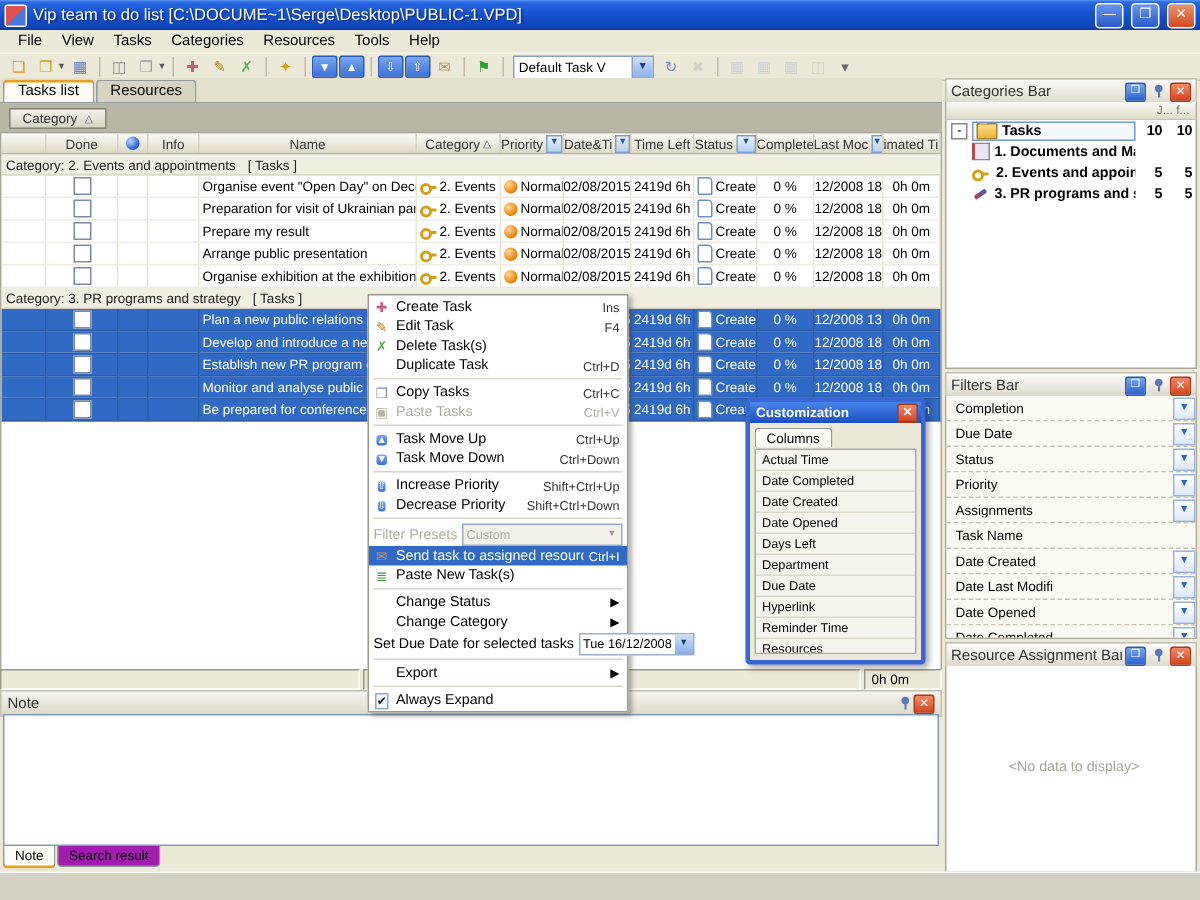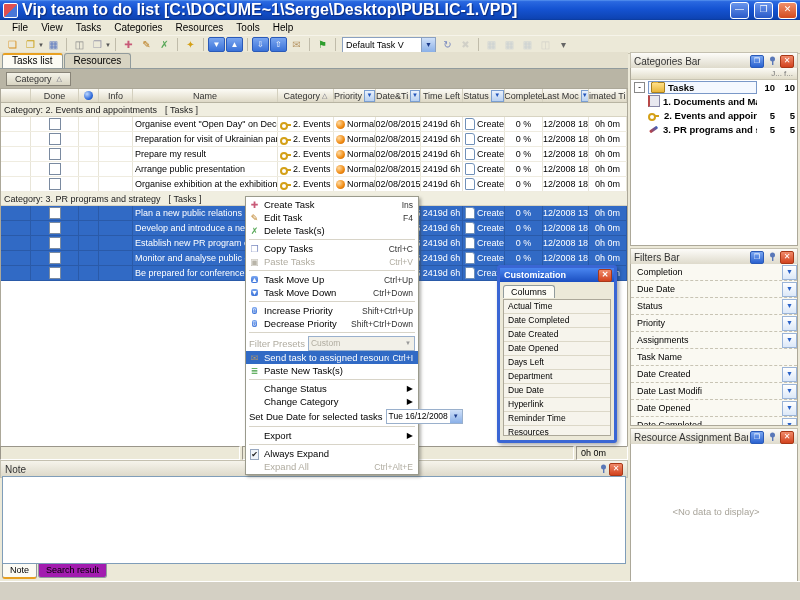--- a/index.html
+++ b/index.html
@@ -1,21 +1,21 @@
 <!DOCTYPE html>
 <html><head>
 <meta charset="utf-8">
 <style>
   html,body{margin:0;padding:0}
   body{width:800px;height:600px;position:relative;overflow:hidden;
        font-family:"Liberation Sans",sans-serif;background:#ece9d8;font-size:10px;color:#000}
   
   #titlebar{height:20px;background:linear-gradient(180deg,#5a96f0 0%,#2a68e0 8%,#1553d2 45%,#0e44b4 92%,#0a3a9c 100%);
     display:flex;align-items:center;padding:0 3px;gap:4px}
-  #titlebar .ttl{color:#fff;font-weight:bold;font-size:16px;flex:1;white-space:nowrap;overflow:hidden;text-shadow:1px 1px 1px #0a2a7a}
+  #titlebar .ttl{color:#fff;font-weight:normal;font-size:11px;flex:1;white-space:nowrap;overflow:hidden;text-shadow:1px 1px 1px #0a2a7a}
   .appico{width:13px;height:13px;background:linear-gradient(135deg,#e05050 0 50%,#4a78d8 50% 100%);border:1px solid #fff;border-radius:2px}
   .wbtn{width:17px;height:15px;border:1px solid #fff;border-radius:3px;color:#fff;font-size:9px;line-height:13px;text-align:center;
     background:linear-gradient(180deg,#6a96ec,#2a5ac8);margin-left:1px}
   .wbtn.close{background:linear-gradient(180deg,#f0906a,#d24a1e)}
   
   #menubar{height:15px;display:flex;align-items:center;padding-left:6px;gap:1px;border-bottom:1px solid #f6f4ea}
   .menu-item{padding:1px 6px;font-size:10px}
   #toolbar{height:17px;display:flex;align-items:center;padding-left:4px;gap:1px;border-bottom:1px solid #c8c4b0}
   .tbtn{width:17px;height:15px;display:flex;align-items:center;justify-content:center;font-size:10px;border-radius:2px}
   .tbtn.blue{background:linear-gradient(180deg,#7aa6f0,#3a72d8);color:#fff;border:1px solid #2a5ab8;width:15px;height:13px;font-size:8px}
@@ -672,20 +672,25 @@
     <div class="cmi">
       <span class="ic" style="color: rgb(184, 120, 24);">✎</span>
       <span class="lb">Edit Task</span>
       <span class="sc">F4</span>
     </div>
     <div class="cmi">
       <span class="ic" style="color: rgb(88, 168, 88);">✗</span>
       <span class="lb">Delete Task(s)</span>
       <span class="sc"></span>
     </div>
+    <div class="cmi">
+      <span class="ic"></span>
+      <span class="lb">Duplicate Task</span>
+      <span class="sc">Ctrl+D</span>
+    </div>
     <div class="cmsep"></div>
     <div class="cmi">
       <span class="ic" style="color: rgb(122, 138, 192);">❐</span>
       <span class="lb">Copy Tasks</span>
       <span class="sc">Ctrl+C</span>
     </div>
     <div class="cmi dis">
       <span class="ic" style="color: rgb(184, 180, 168);">▣</span>
       <span class="lb">Paste Tasks</span>
       <span class="sc">Ctrl+V</span>
@@ -752,25 +757,20 @@
     <div class="cmi">
       <span class="ic"></span>
       <span class="lb">Export</span>
       <span class="sub">▶</span>
     </div>
     <div class="cmsep"></div>
     <div class="cmi">
       <span class="ic"><span class="abox">✔</span></span>
       <span class="lb">Always Expand</span>
       <span class="sc"></span>
-    </div>
-    <div class="cmi dis">
-      <span class="ic"></span>
-      <span class="lb">Expand All</span>
-      <span class="sc">Ctrl+Alt+E</span>
     </div>
   </div>
 
 <div id="custdlg">
   <div class="dh">
     <span class="pt">Customization</span>
     <span class="pbtn closep">✕</span>
   </div>
   <span class="dtab">Columns</span>
   <div id="custlist">

